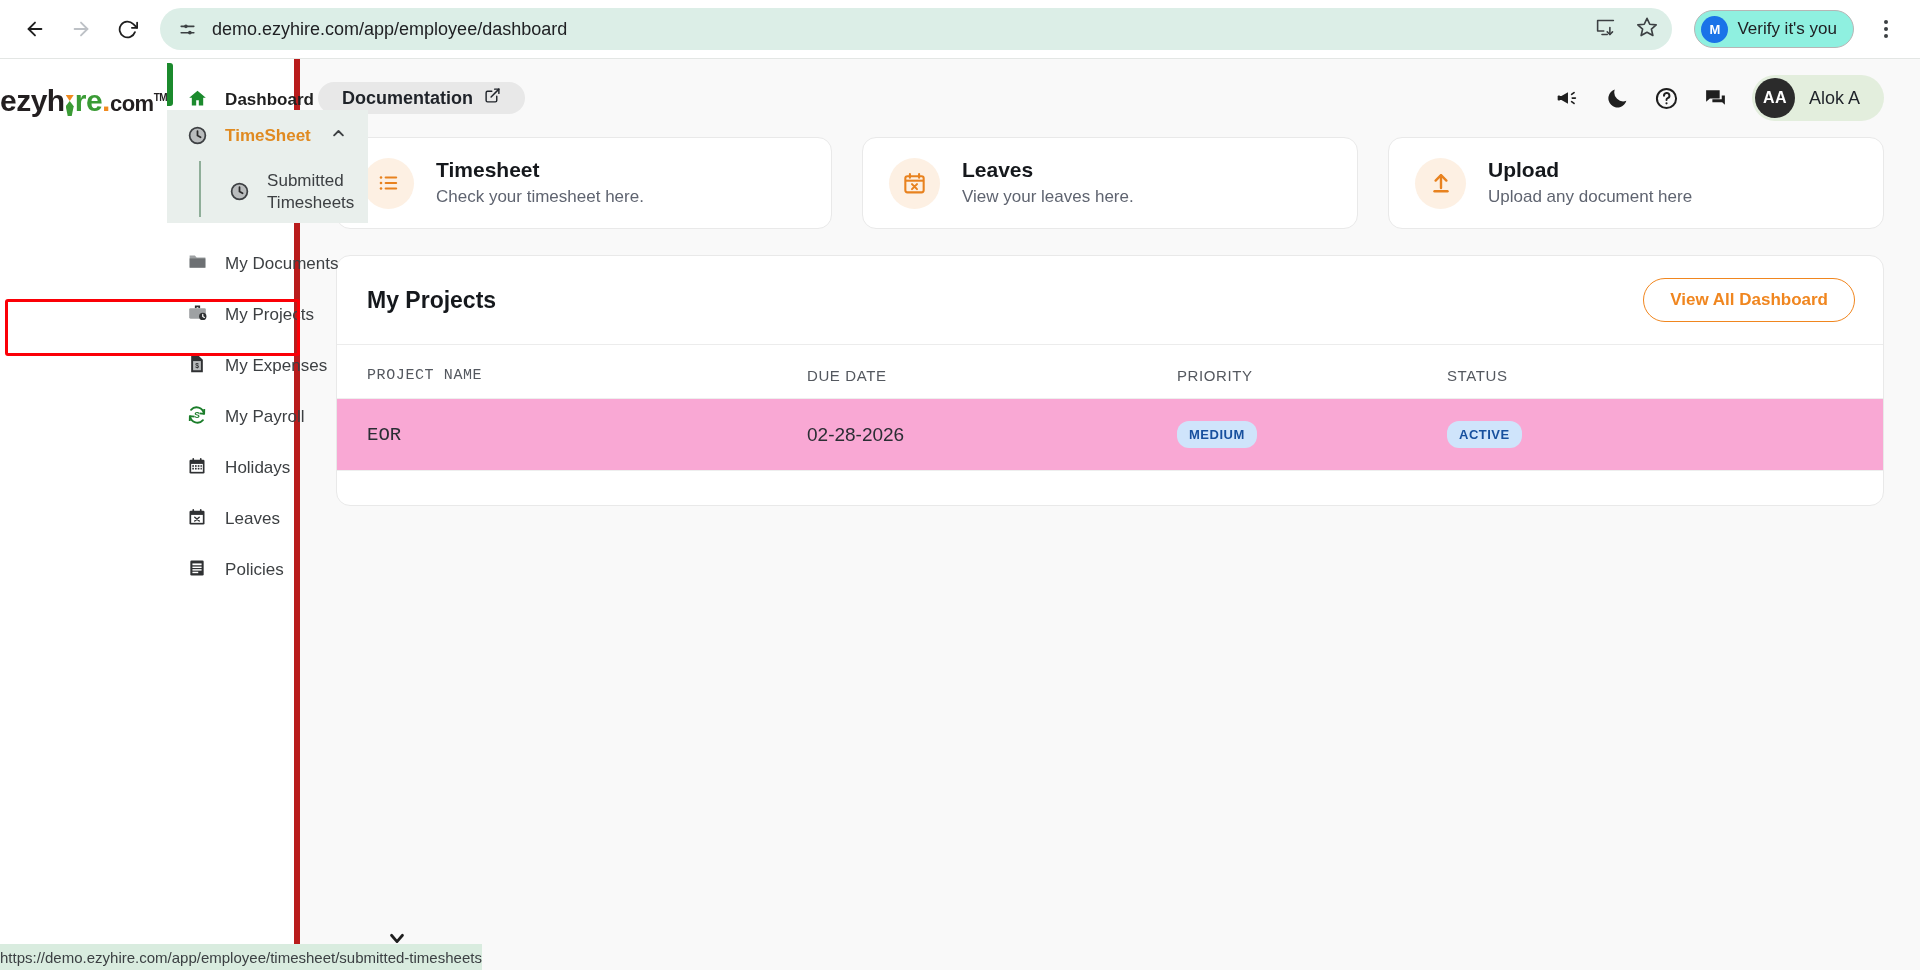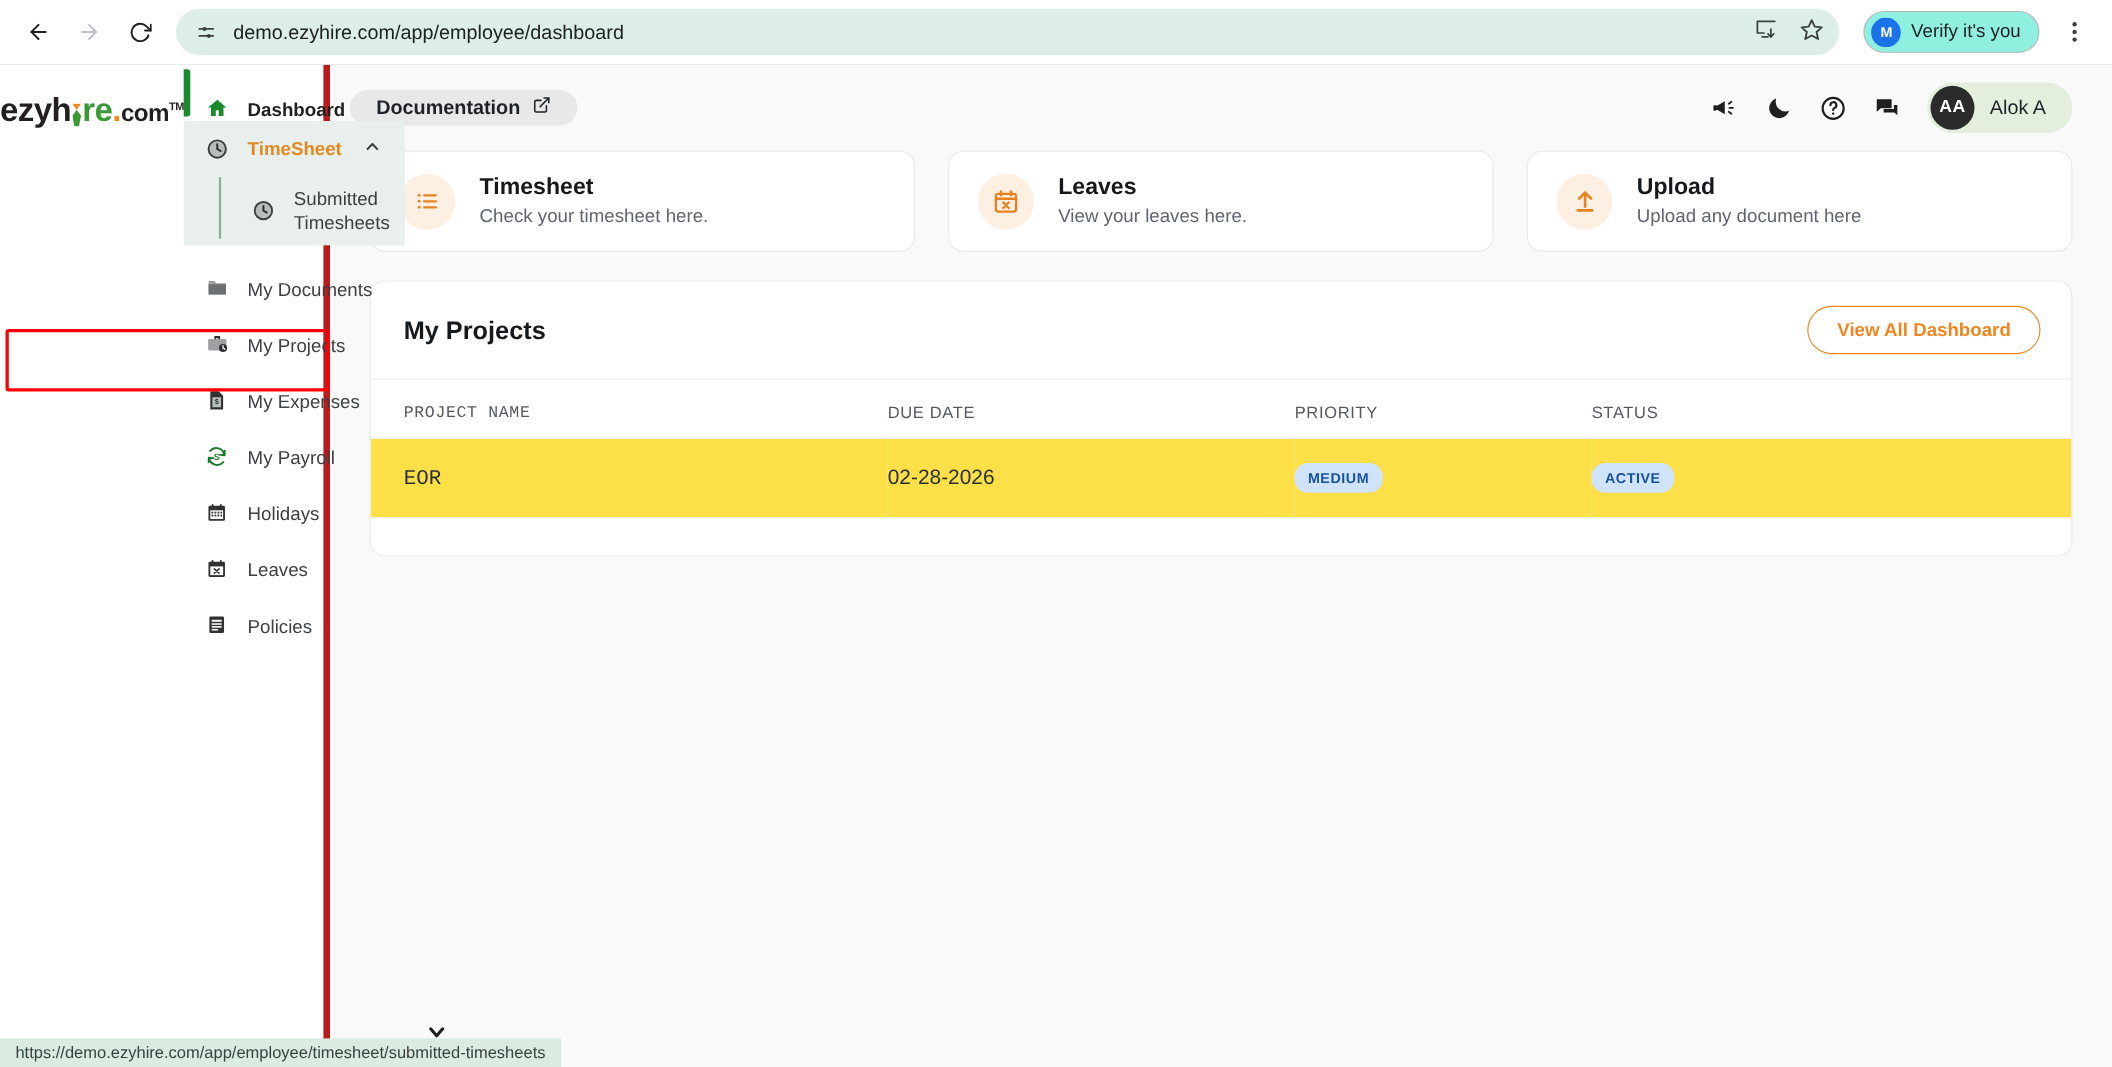--- a/index.html
+++ b/index.html
@@ -288,21 +288,21 @@
     font-family: "Liberation Sans", sans-serif;
     cursor: pointer;
   }
   table.projects { width: 100%; border-collapse: collapse; }
   table.projects th {
     text-align: left;
     font-size: 15px; font-weight: normal; color: #54585f;
     letter-spacing: 0.6px;
     padding: 22px 0 14px 0;
   }
-  table.projects tbody tr { background: #fde047; }
+  table.projects tbody tr { background: #f9a8d4; }
   table.projects td {
     font-size: 19px; color: #2a2e34;
     padding: 22px 0;
     border-top: 1px solid #eeeeee;
     border-bottom: 1px solid #eeeeee;
   }
   table.projects th:first-child, table.projects td:first-child { padding-left: 30px; font-family: Liberation Mono, monospace; }
   .col-name { width: 470px; }
   .col-due { width: 370px; }
   .col-pri { width: 270px; }
@@ -317,21 +317,21 @@
   }
   .table-pad { height: 34px; }
 
   
   .statusbar {
     position: absolute;
     left: 0; bottom: 0;
     height: 26px;
     background: #d9ecdf;
     display: flex; align-items: center;
-    padding: 0 14px;
+    padding: 0 0;
     font-size: 15px; color: #3c4043;
     z-index: 20;
   }
   body { position: relative; }
 </style>
 </head>
 <body>
 
 <div class="browser-bar">
   <div class="nav-btn">

